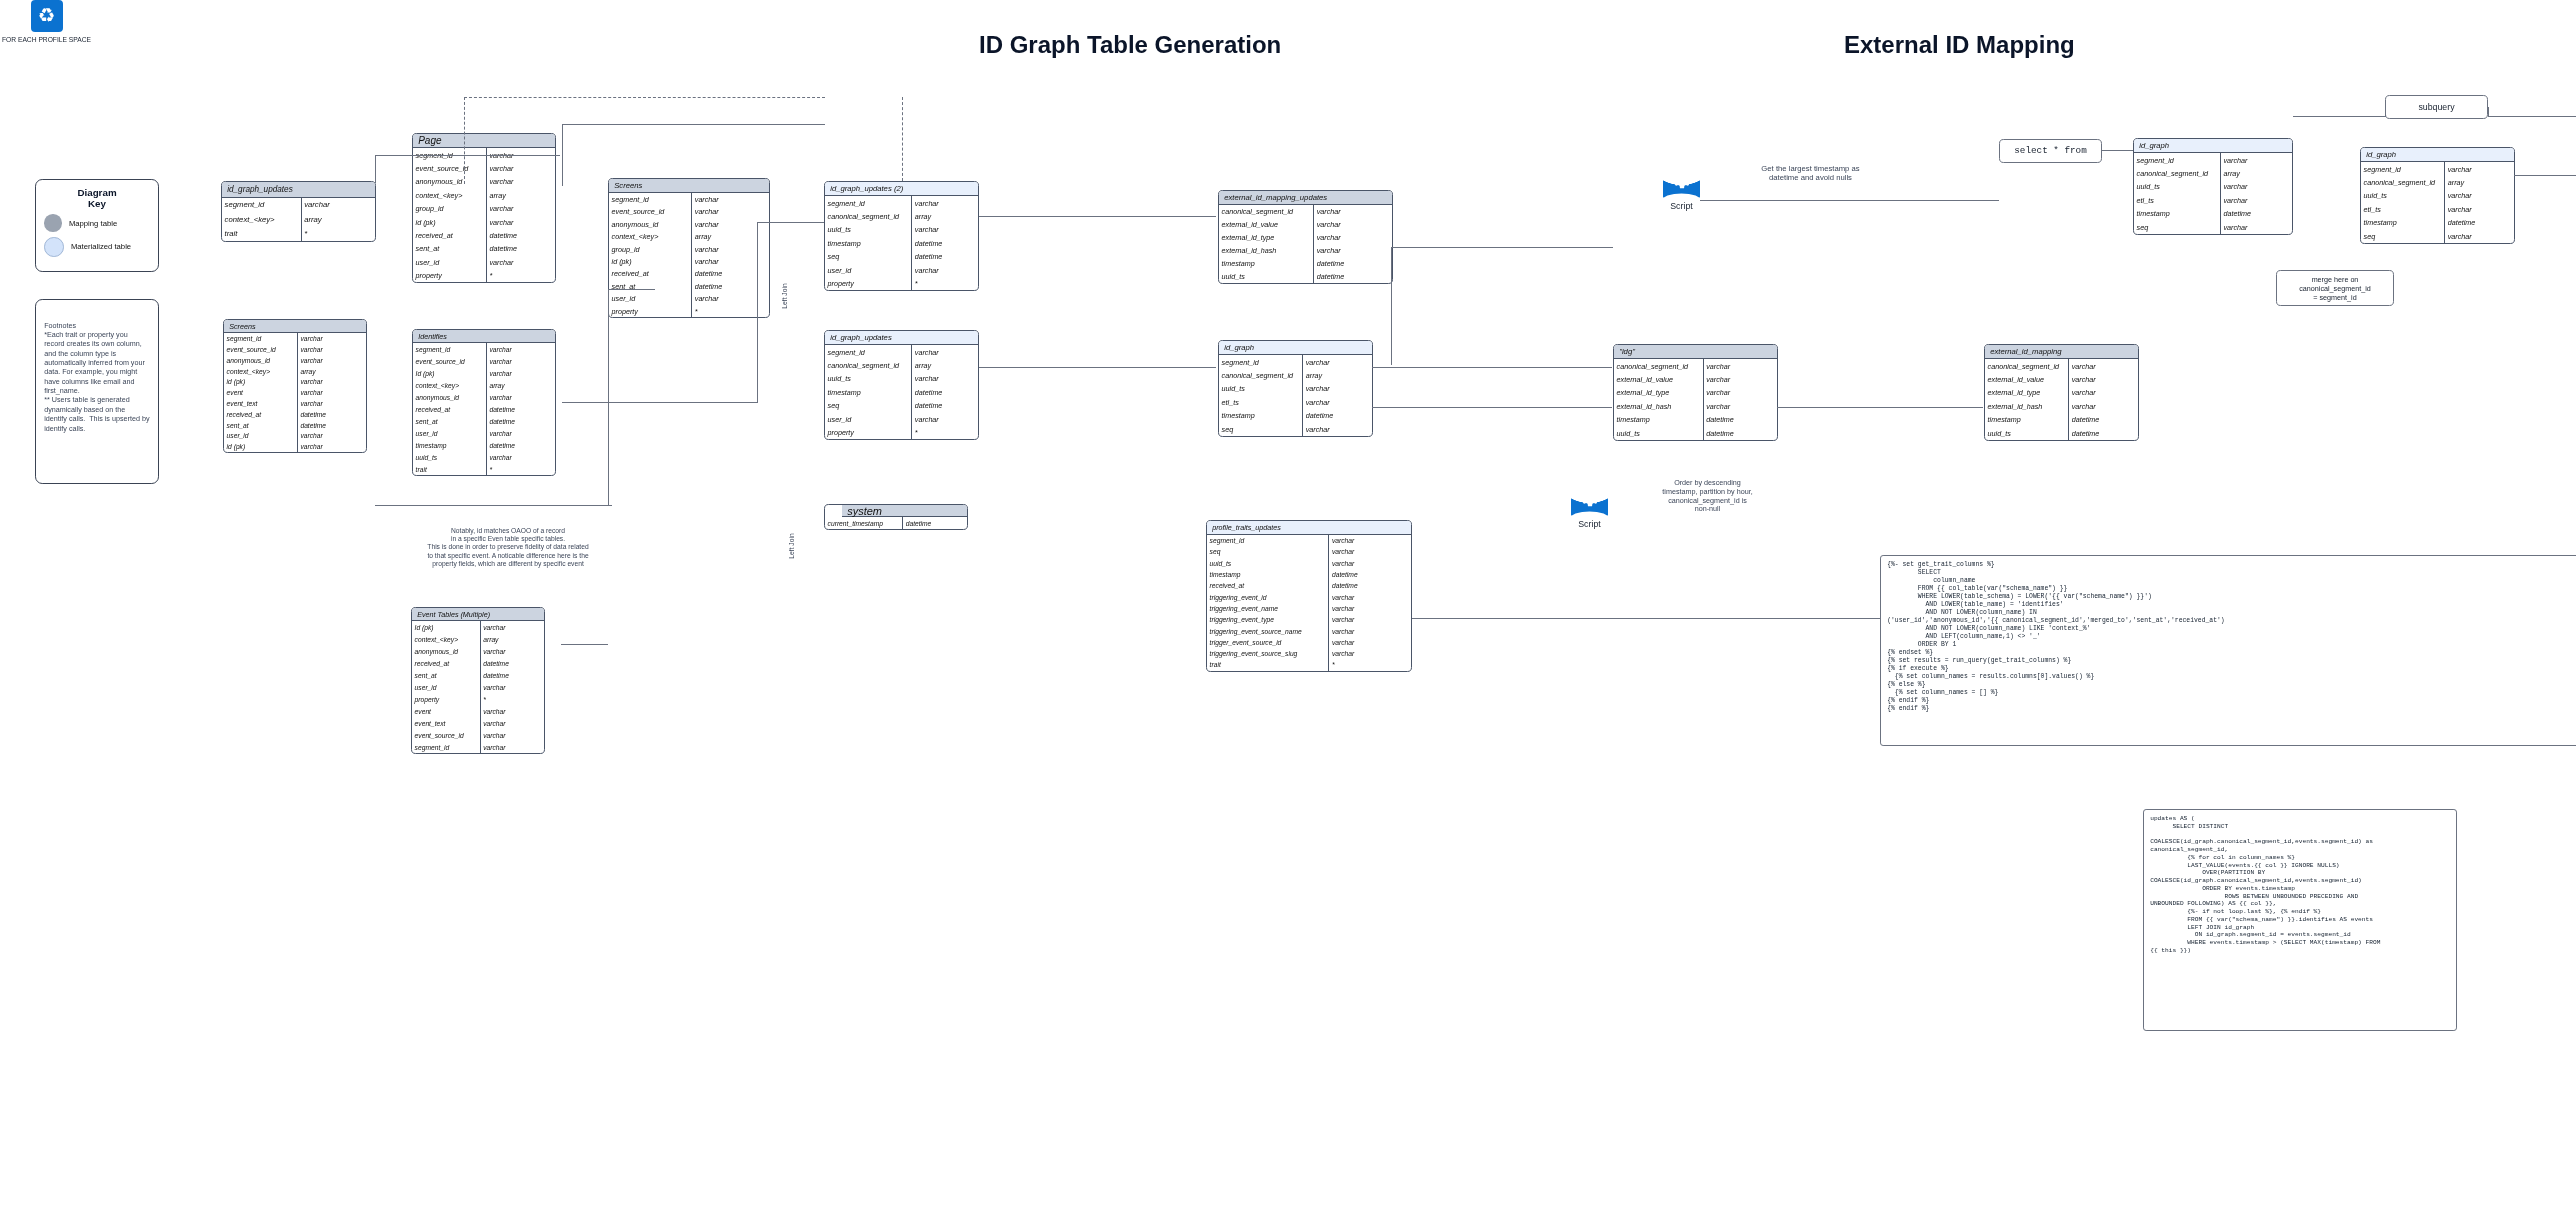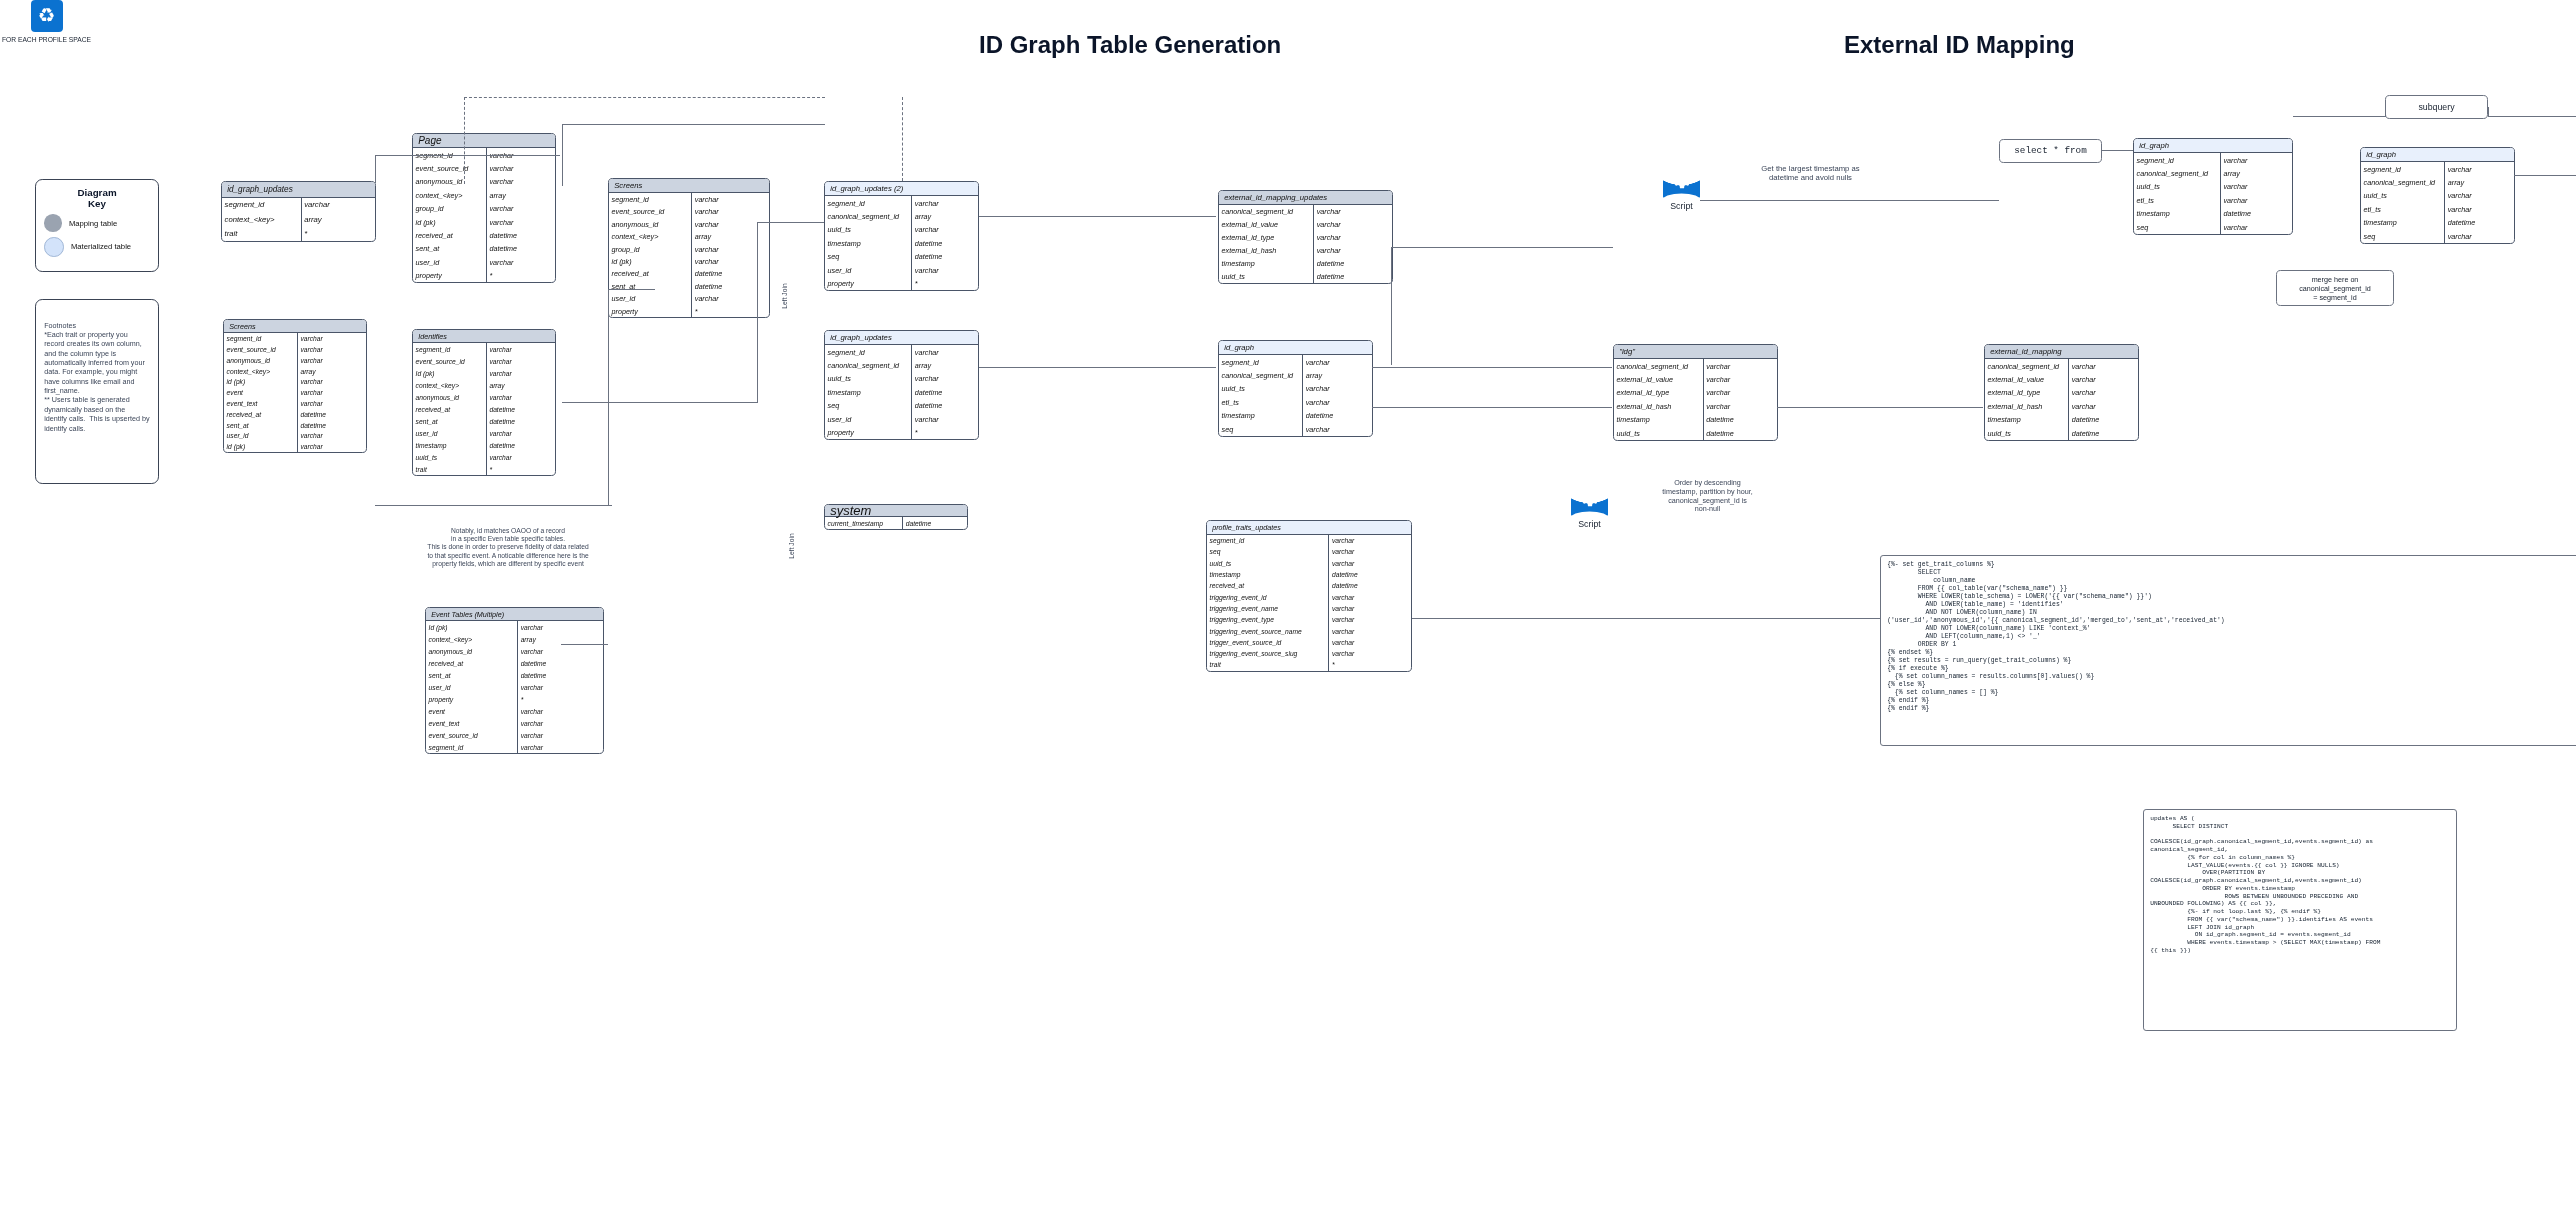--- a/index.html
+++ b/index.html
@@ -231,21 +231,21 @@
         <div class="row" style="min-height: 12px; font-size: 6.7px;">
           <div class="c1" style="flex-basis: 52%; padding: 0.5px 2.6px;">uuid_ts</div>
           <div class="c2" style="padding: 0.5px 2.6px;">varchar</div>
         </div>
         <div class="row" style="min-height: 12px; font-size: 6.7px;">
           <div class="c1" style="flex-basis: 52%; padding: 0.5px 2.6px;">trait</div>
           <div class="c2" style="padding: 0.5px 2.6px;">*</div>
         </div>
       </div>
     </div>
-    <div class="tbl" style="left:425px;top:607px;width:179px;">
+    <div class="tbl" style="left:411px;top:607px;width:134px;">
       <div class="hdr" style="height: 13.4px; padding: 0px 5.2px; font-size: 7.2px;">
         <div>Event Tables (Multiple)</div>
       </div>
       <div class="rows">
         <div class="row" style="min-height: 12px; font-size: 6.7px;">
           <div class="c1" style="flex-basis: 52%; padding: 0.5px 2.6px;">Id (pk)</div>
           <div class="c2" style="padding: 0.5px 2.6px;">varchar</div>
         </div>
         <div class="row" style="min-height: 12px; font-size: 6.7px;">
           <div class="c1" style="flex-basis: 52%; padding: 0.5px 2.6px;">context_&lt;key&gt;</div>
@@ -330,21 +330,21 @@
           <div class="c1" style="flex-basis: 52%; padding: 0.5px 2.6px;">user_id</div>
           <div class="c2" style="padding: 0.5px 2.6px;">varchar</div>
         </div>
         <div class="row" style="min-height: 12.4px; font-size: 7.2px;">
           <div class="c1" style="flex-basis: 52%; padding: 0.5px 2.6px;">property</div>
           <div class="c2" style="padding: 0.5px 2.6px;">*</div>
         </div>
       </div>
     </div>
     <div class="tbl" style="left:824px;top:504px;width:144px;">
-      <div class="hdr" style="height: 12.4px; padding: 0px 5.2px; font-size: 13px;">
+      <div class="hdr" style="height: 12.4px; padding: 0px 5.2px; font-size: 11px; margin-left: 17px;">
         <div>system</div>
       </div>
       <div class="rows">
         <div class="row" style="min-height: 11.3px; font-size: 6.7px;">
           <div class="c1" style="flex-basis: 55%; padding: 0.5px 2.6px;">current_timestamp</div>
           <div class="c2" style="padding: 0.5px 2.6px;">datetime</div>
         </div>
       </div>
     </div>
     <div class="tbl mat" style="left:824px;top:181px;width:155px;">

